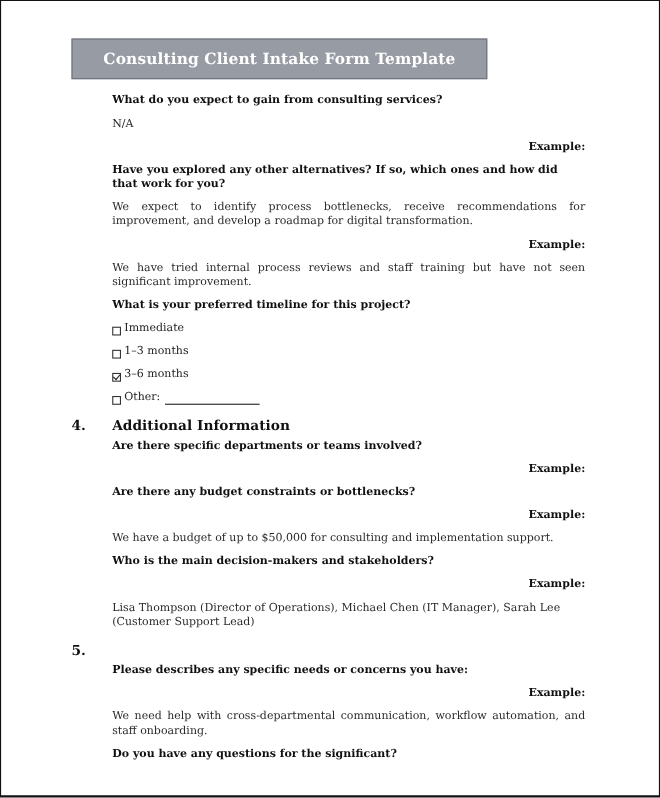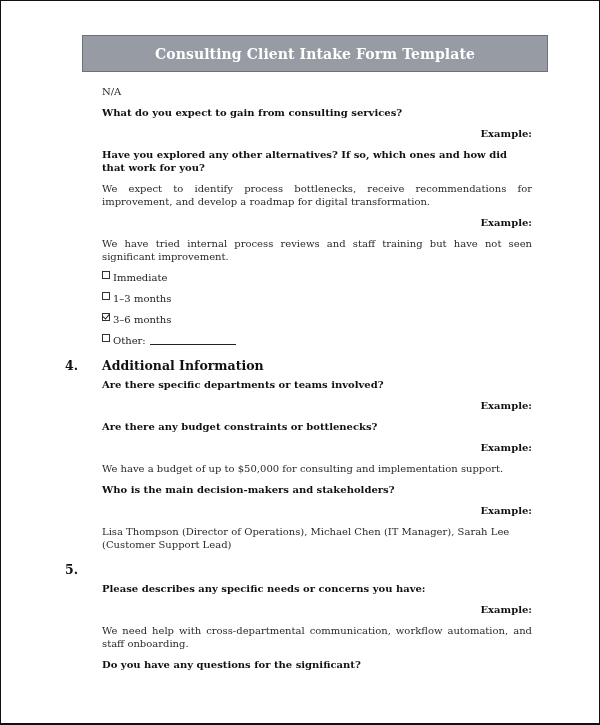--- a/index.html
+++ b/index.html
@@ -7,37 +7,37 @@
     width: 600px; height: 725px; position: relative; overflow: hidden;
     font-family: "DejaVu Serif", "Liberation Serif", serif;
     color: #1a1a1a;
   }
   .page {
     position: absolute; left: 0; top: 0; width: 598px; height: 723px;
     border: 1px solid #111; border-bottom: 2px solid #111; box-sizing: border-box;
     width: 600px; height: 725px;
   }
   .title-bar {
-    position: absolute; left: 64px; top: 34px; width: 466px; height: 37px;
+    position: absolute; left: 64px; top: 34px; width: 378px; height: 37px;
     background: #979ba4; border: 1px solid #6d717a; box-sizing: border-box;
-    display: flex; align-items: center; justify-content: center; margin-left: 17px;
+    display: flex; align-items: center; justify-content: center;
   }
   .title-text {
     color: #ffffff; font-weight: bold; font-size: 14px; letter-spacing: 0.1px;
   }
   .content {
     position: absolute; left: 101px; top: 84px; width: 430px;
     font-size: 10px; line-height: 13px;
   }
   .line { margin: 0 0 8px 0; }
   .q { font-weight: bold; color: #111; }
   .ex { font-weight: bold; color: #111; text-align: right; }
   .ans { color: #2a2a2a; text-align: justify; }
   .ans.left { text-align: left; }
-  .opt { margin: 0 0 8px 0; color: #222; display: flex; align-items: flex-start; }
+  .opt { margin: 0 0 8px 0; color: #222; display: flex; align-items: flex-end; }
   .box {
     display: inline-block; width: 8px; height: 8px; border: 1px solid #333;
     margin-right: 3px; position: relative; box-sizing: border-box;
   }
   .box.checked::after {
     content: ""; position: absolute; left: 1px; top: -1px; width: 3px; height: 5px;
     border-right: 1px solid #222; border-bottom: 1px solid #222; transform: rotate(40deg);
   }
   .blank {
     display: inline-block; width: 86px; border-bottom: 1px solid #222; height: 10px; margin-left: 4px;
@@ -50,29 +50,30 @@
 </style>
 </head>
 <body>
 
 <div class="page">
   <div class="title-bar">
     <span class="title-text">Consulting Client Intake Form Template</span>
   </div>
 
   <div class="content">
+    <div class="line q">What do you expect to gain from consulting services?</div>
     <div class="line ans left">N/A</div>
-    <div class="line q">What do you expect to gain from consulting services?</div>
     <div class="line ex">Example:</div>
     <div class="line q">Have you explored any other alternatives? If so, which ones and how did that work for you?</div>
 
     <div class="line ans">We expect to identify process bottlenecks, receive recommendations for improvement, and develop a roadmap for digital transformation.</div>
     <div class="line ex">Example:</div>
     <div class="line ans">We have tried internal process reviews and staff training but have not seen significant improvement.</div>
 
+    <div class="line q">What is your preferred timeline for this project?</div>
 
     <div class="opt">
       <span class="box"></span>
       <span>Immediate</span>
     </div>
     <div class="opt">
       <span class="box"></span>
       <span>1–3 months</span>
     </div>
     <div class="opt">

